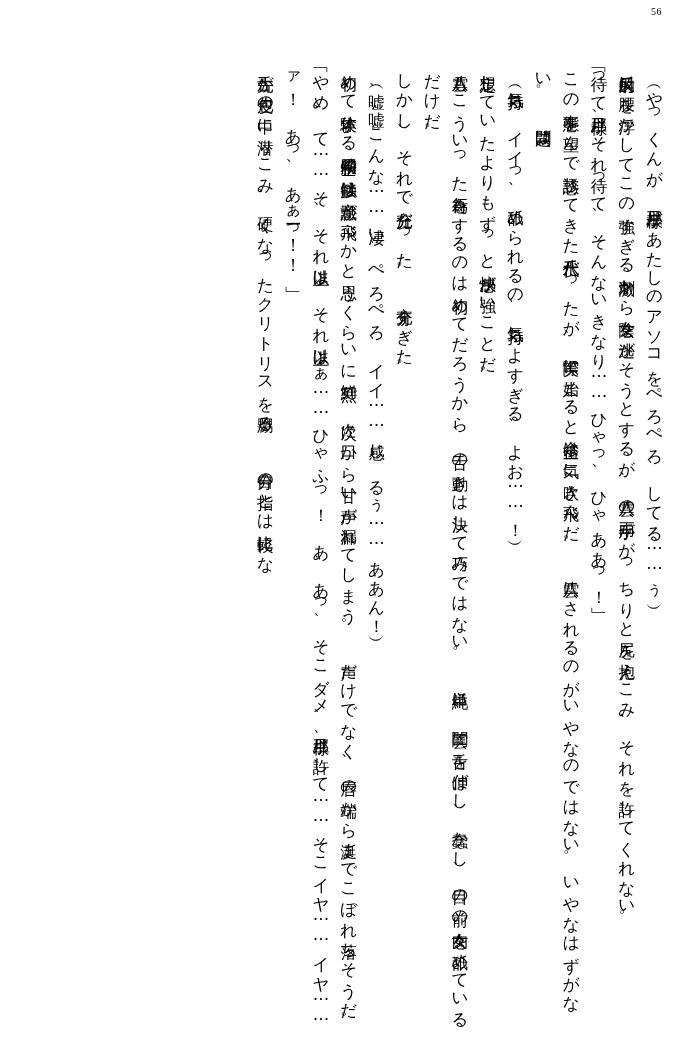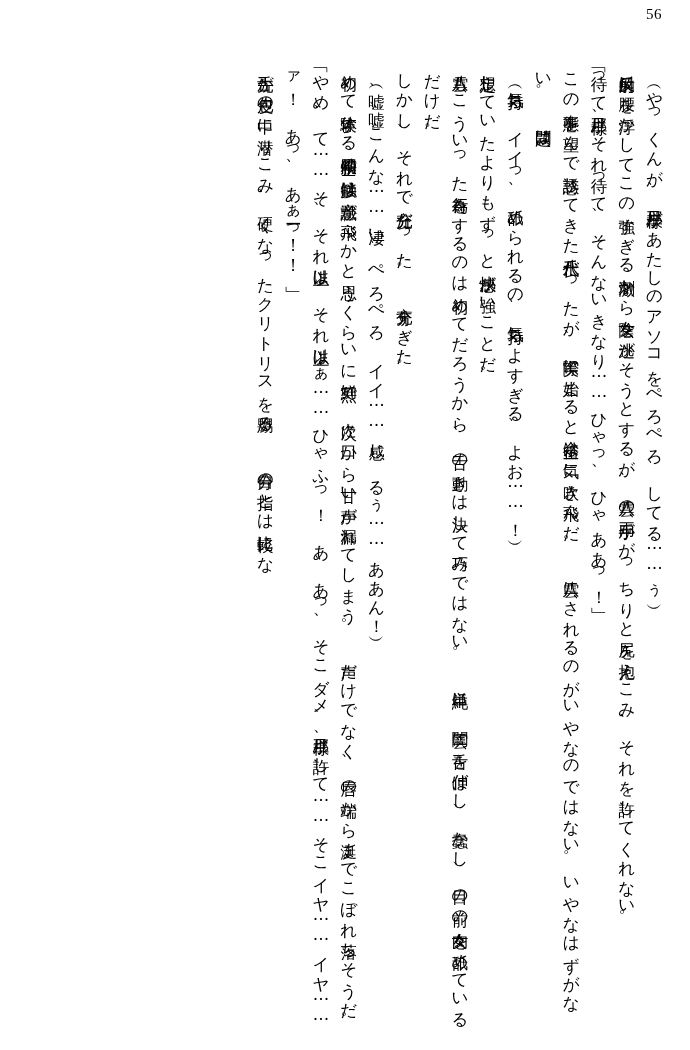--- a/index.html
+++ b/index.html
@@ -16,21 +16,21 @@
     width: 690px;
     height: 1050px;
     background: #ffffff;
     overflow: hidden;
     box-sizing: border-box;
   }
   #page-number {
     position: absolute;
     top: 6px;
     right: 28px;
-    font-size: 15px;
+    font-size: 10px;
     letter-spacing: 0.5px;
     font-family: "Liberation Serif", "DejaVu Serif", serif;
   }
   #text-body {
     position: absolute;
     top: 62px;
     right: 22px;
     bottom: 18px;
     left: 22px;
     writing-mode: vertical-rl;

